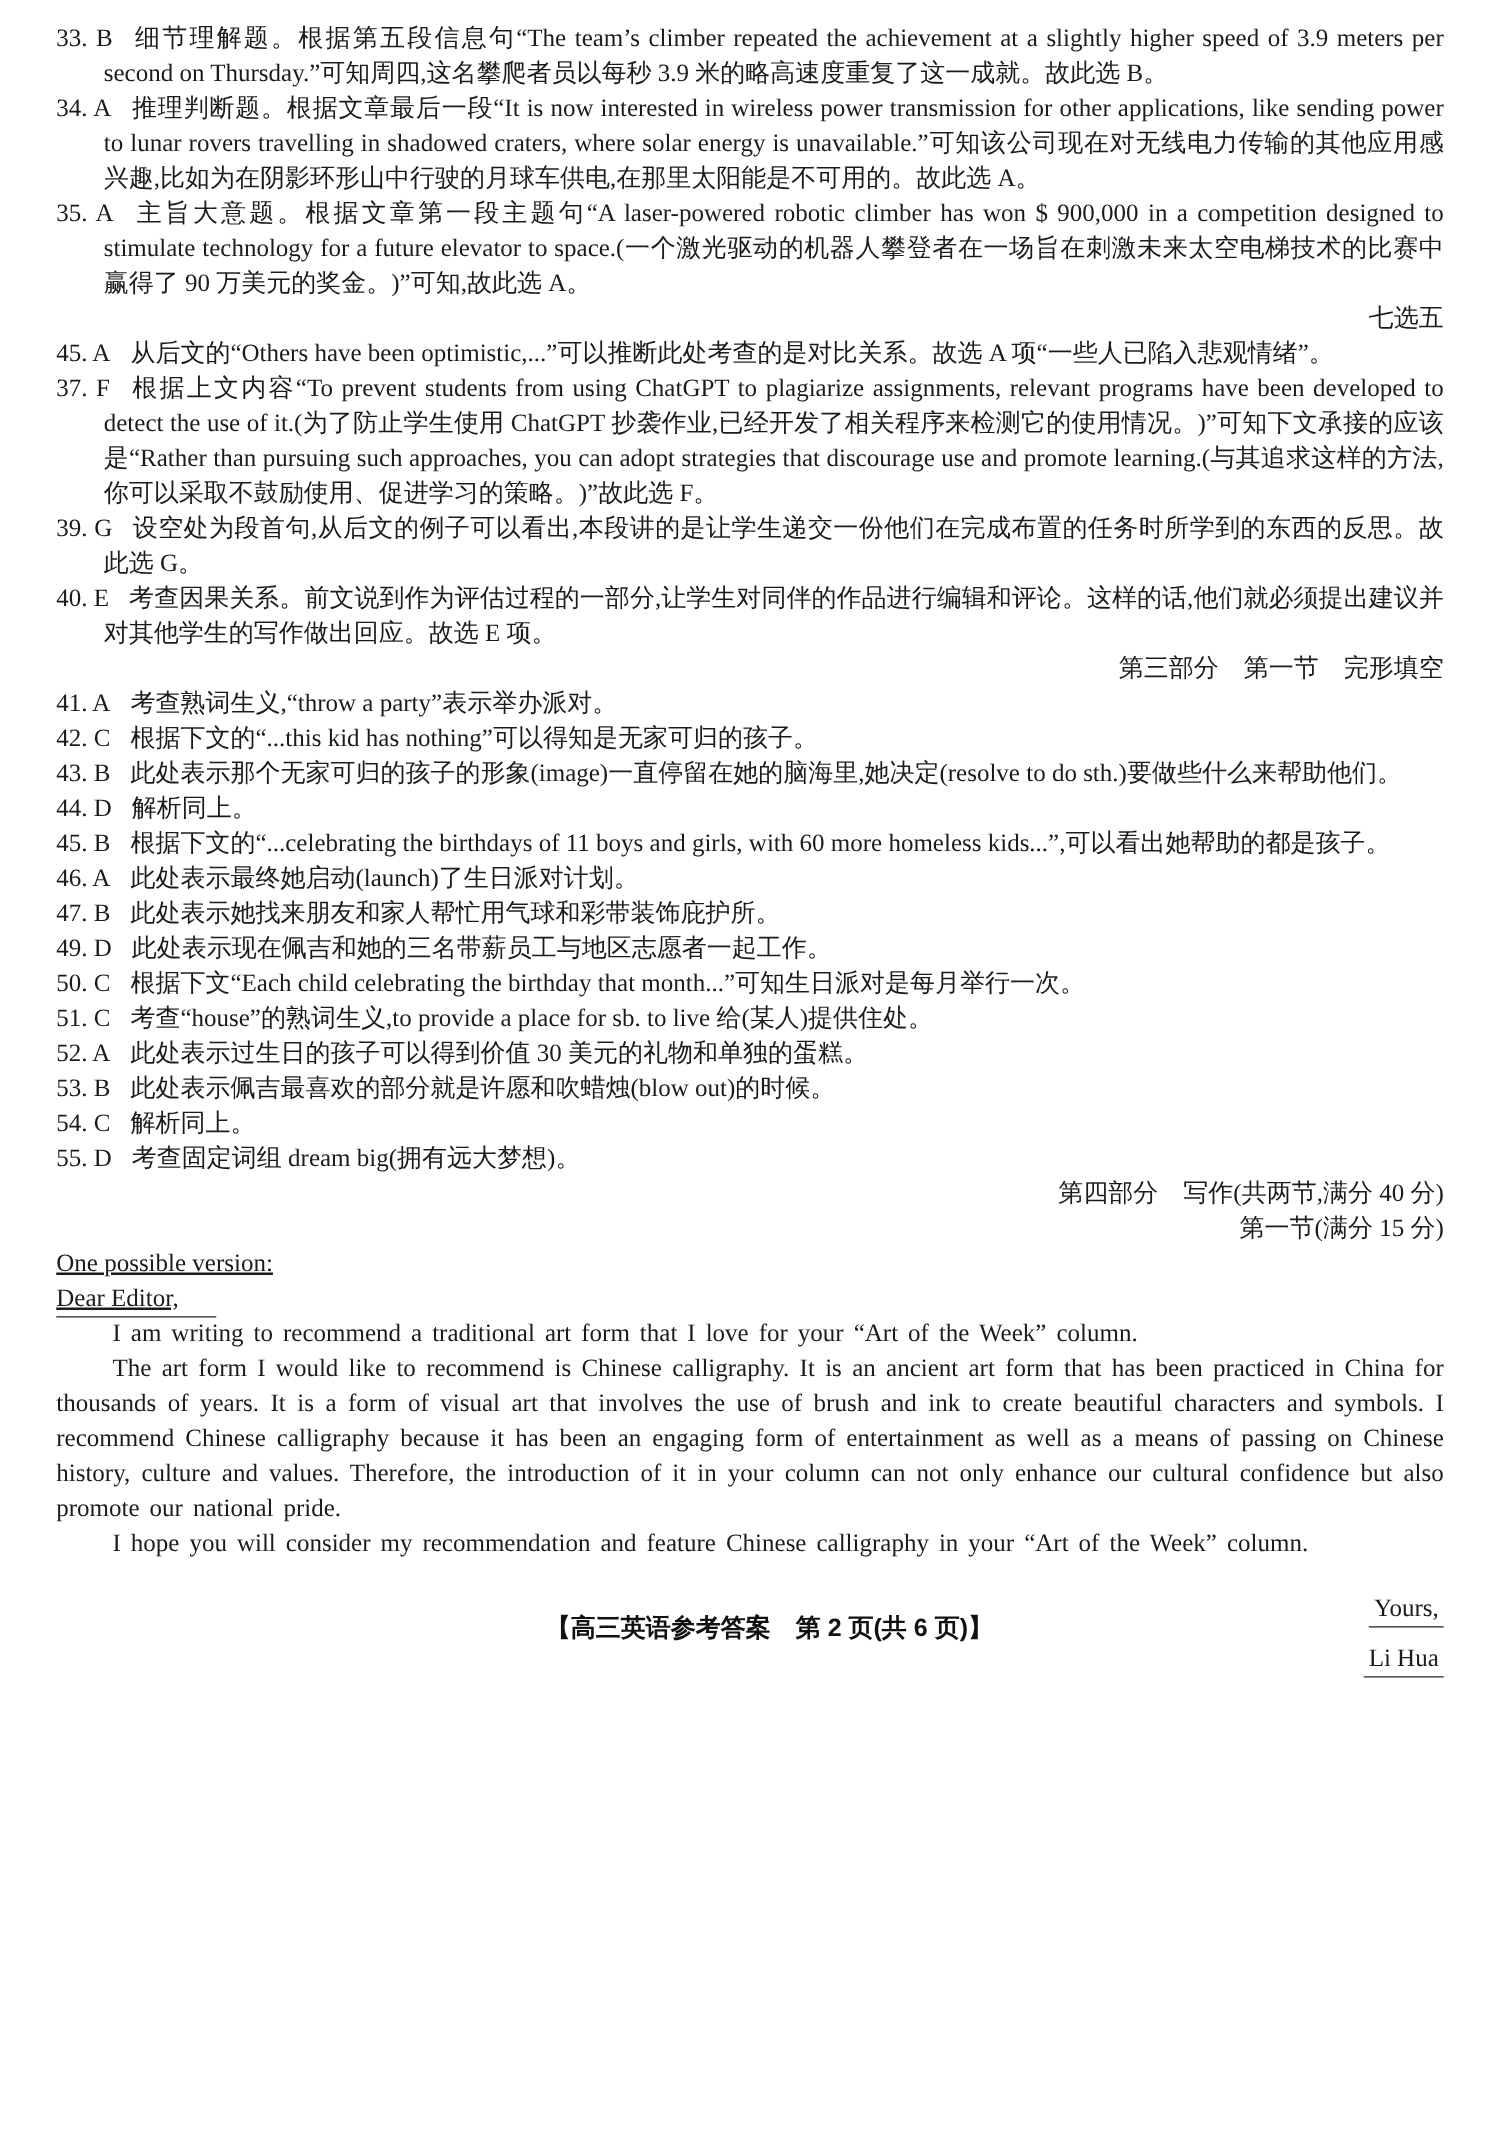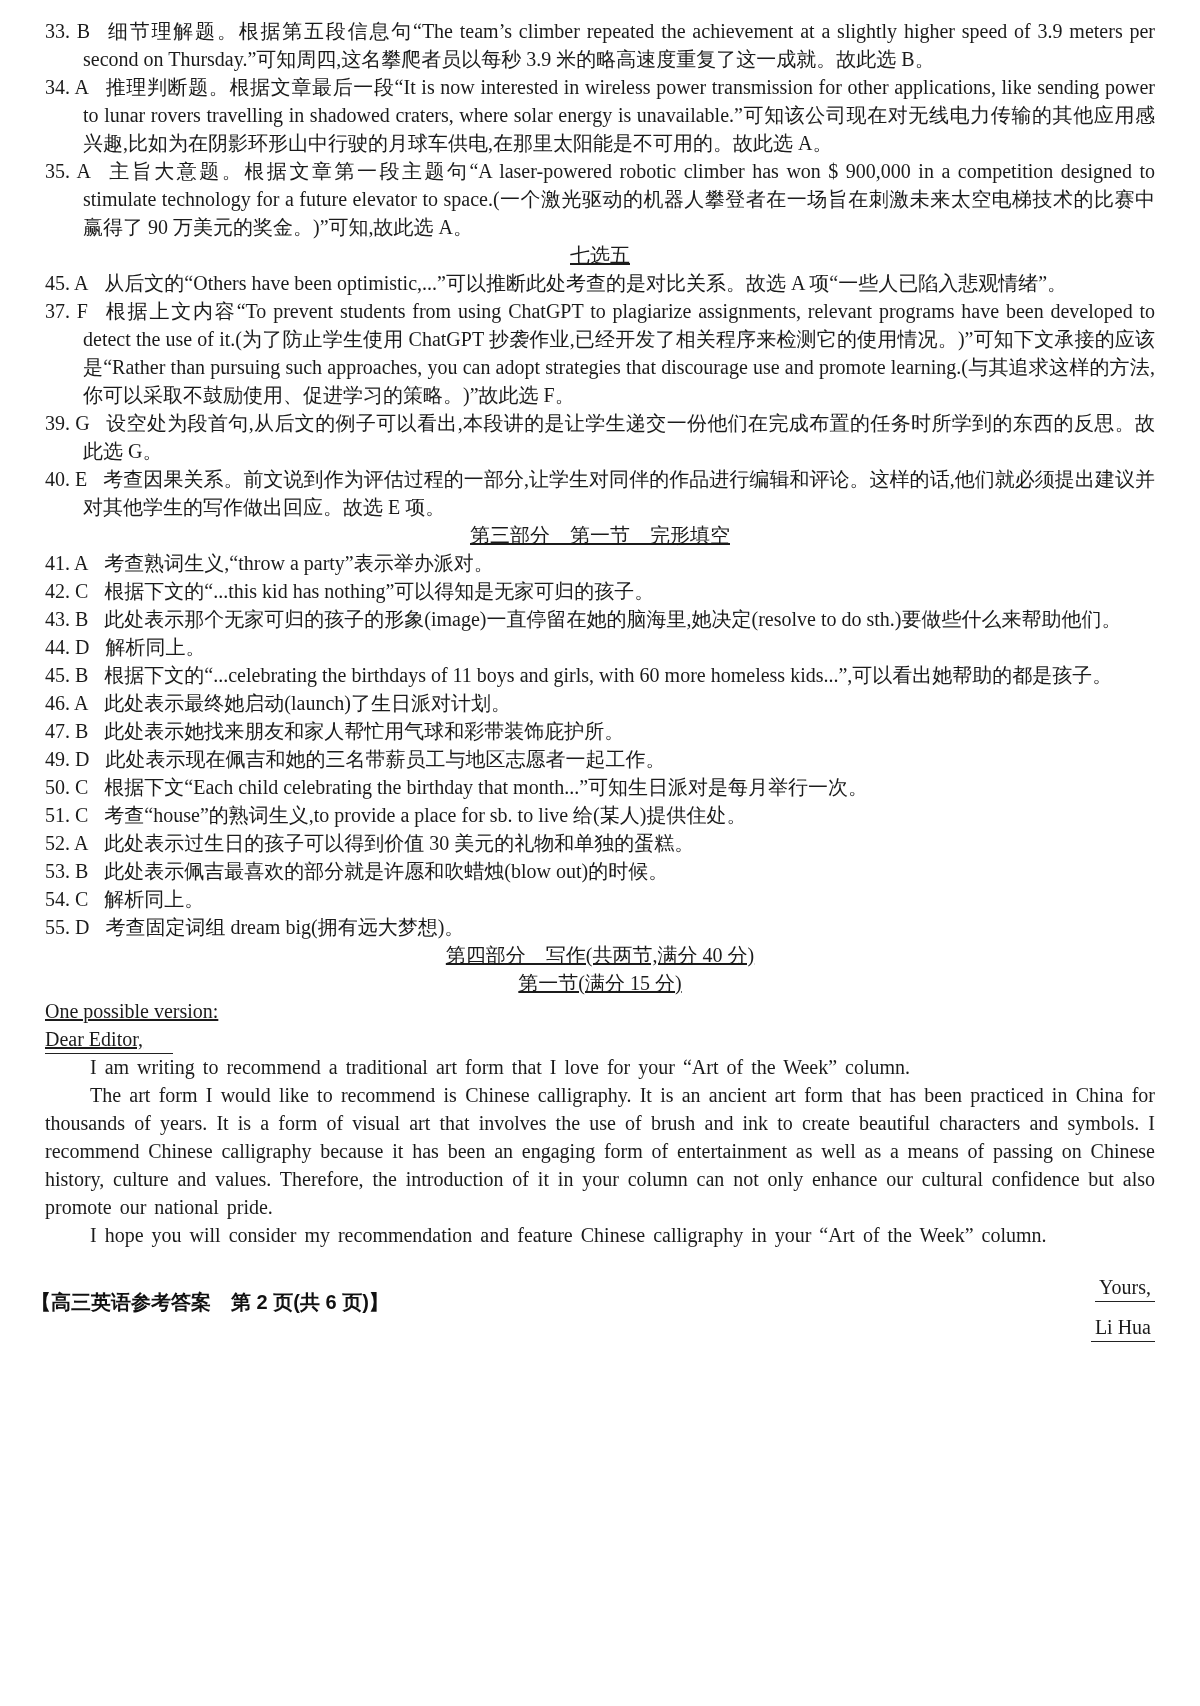--- a/index.html
+++ b/index.html
@@ -3,28 +3,28 @@
 <meta charset="utf-8">
 <style>
   html,body{margin:0;padding:0;background:#ffffff;}
   body{width:1200px;height:1706px;position:relative;overflow:hidden;
        font-family:"Liberation Serif","DejaVu Serif",serif;color:#1b1b1b;}
   .page{position:absolute;left:0;top:0;width:1200px;height:1336px;background:#ffffff;}
   .doc{position:absolute;left:45px;top:17px;width:1110px;
        font-size:20px;line-height:28px;text-align:justify;}
   .item{padding-left:38px;text-indent:-38px;}
   .num{white-space:pre;margin-right:16px;}
-  .heading{text-align:center;text-decoration:underline;}
+  .heading{text-align:right;}
   .plain{text-align:left;text-decoration:underline;}
   .para{text-indent:45px;word-spacing:3px;}
   .uline{border-bottom:1.5px solid #222;padding-bottom:3px;}
   .salu .uline{padding-right:30px;}
   .signature{margin-top:18px;text-align:right;line-height:40px;text-align:right;}
   .signature .uline{padding:0 4px 3px 4px;margin-left:44px;}
-  .footer{position:absolute;left:0;right:0;bottom:20px;
+  .footer{position:absolute;left:0;right:0;bottom:20px;text-align:center;
           font-family:"Liberation Sans","DejaVu Sans",sans-serif;
           font-weight:bold;font-size:20px;color:#111;padding-left:31px;}
 </style>
 </head>
 <body>
 
 <div class="page">
   <div class="doc">
 
     <div class="item"><span class="num">33. B</span><span class="txt">细节理解题。根据第五段信息句“The team’s climber repeated the achievement at a slightly higher speed of 3.9 meters per second on Thursday.”可知周四,这名攀爬者员以每秒 3.9 米的略高速度重复了这一成就。故此选 B。</span></div>

